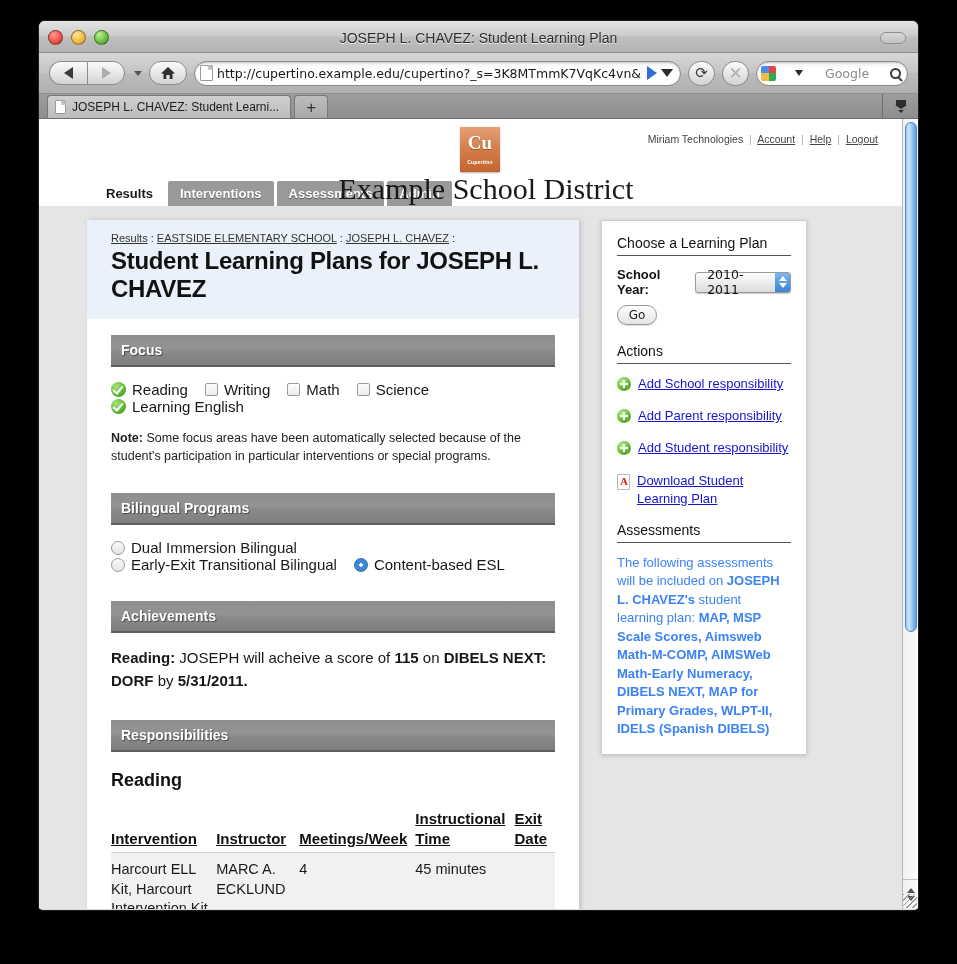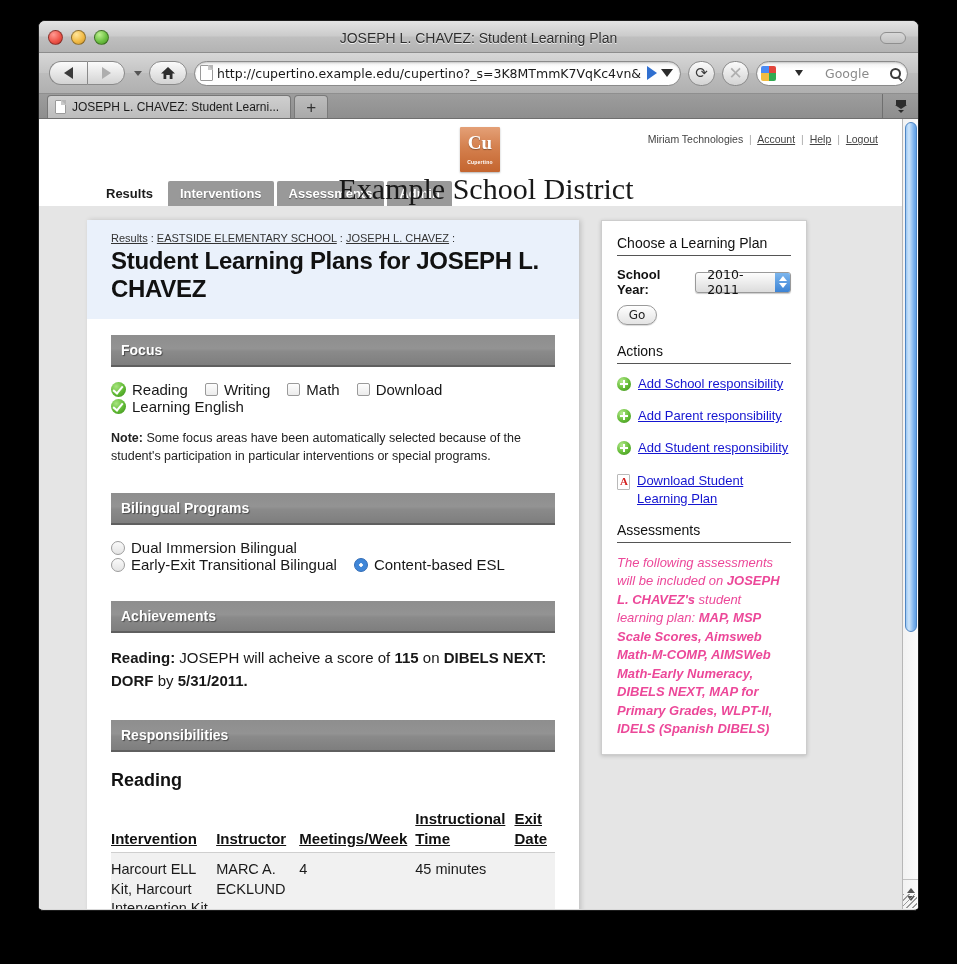--- a/index.html
+++ b/index.html
@@ -340,21 +340,21 @@
   }
   .plusic:before,.plusic:after{content:"";position:absolute;background:#fff;}
   .plusic:before{left:3px;top:6px;width:8px;height:2px;}
   .plusic:after{left:6px;top:3px;width:2px;height:8px;}
   .pdfic {
     width:13px;height:16px;flex:none;margin-top:2px;
     background:#fff;border:1px solid #b9b9b9;border-radius:1px;position:relative;
   }
   .pdfic:after{content:"A";position:absolute;left:2px;top:0px;font-size:11px;color:#d32020;font-weight:bold;font-family:"Liberation Serif",serif;}
   .alink { font-size:13px; color:#1515d0; text-decoration: underline; line-height:1.4;}
-  .assesstext { font-size:13px; color:#ec4899; line-height:1.42;font-style:italic; }
+  .assesstext { font-size:13px; color:#3b82f6; line-height:1.42; }
   .assesstext b { font-weight: bold; }
 
   
   #pagescroll {
     width: 16px; flex: none;
     background: linear-gradient(to right,#f2f2f2,#fbfbfb);
     border-left: 1px solid #b7b7b7;
     position: relative;
   }
   #pagescroll .thumb {
@@ -499,21 +499,21 @@
               <label class="opt">
                 <span class="chk"></span>
                 <span>Writing</span>
               </label>
               <label class="opt">
                 <span class="chk"></span>
                 <span>Math</span>
               </label>
               <label class="opt">
                 <span class="chk"></span>
-                <span>Download</span>
+                <span>Science</span>
               </label>
               <label class="opt">
                 <span class="chk on"></span>
                 <span>Learning English</span>
               </label>
             </div>
             <div class="note">
               <b>Note:</b><span> Some focus areas have been automatically selected because of the student's participation in particular interventions or special programs.</span>
             </div>
           </div>

